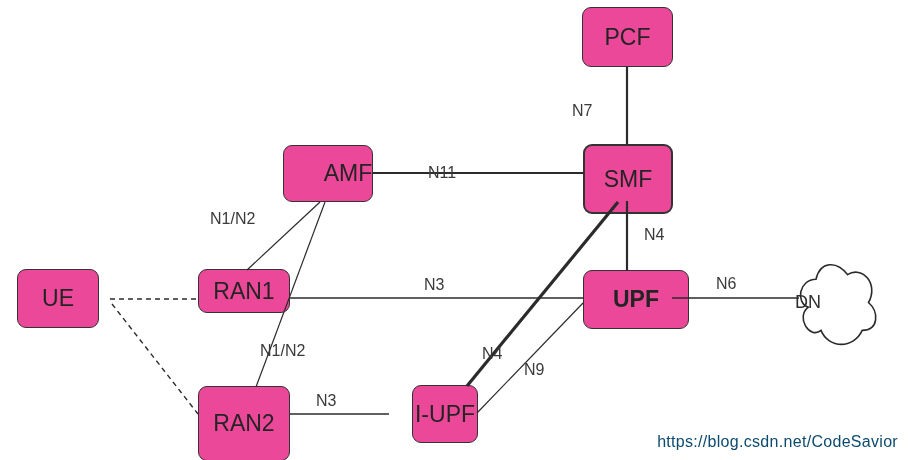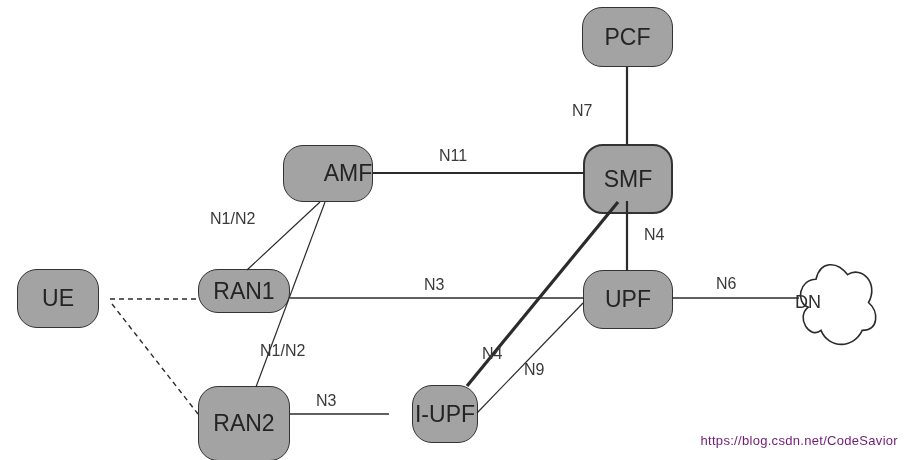--- a/index.html
+++ b/index.html
@@ -8,35 +8,35 @@
     width:910px;height:460px;
     background:#ffffff;
     font-family:"Liberation Sans", sans-serif;
     overflow:hidden;
   }
   
   .node{
     position:absolute;
     box-sizing:border-box;
     border:1.7px solid #333333;
-    border-radius:20px;
-    background:#a3a3a3;
+    border-radius:9px;
+    background:#ec4899;
     display:flex;align-items:center;justify-content:center;
     color:#242424;
     font-size:23px;
     z-index:1;
   }
   .node.bold{border-width:2.7px;}
   .node-ue   {left:17px;  top:269px; width:82px; height:59px;}
   .node-ran1 {left:198px; top:269px; width:92px; height:44px;}
   .node-ran2 {left:198px; top:386px; width:92px; height:75px;}
   .node-amf  {left:283px; top:145px; width:90px; height:57px;padding-left:40px;}
   .node-pcf  {left:582px; top:7px;   width:91px; height:60px;}
   .node-smf  {left:583px; top:144px; width:90px; height:70px;}
-  .node-upf  {left:583px; top:270px; width:90px; height:59px;}
+  .node-upf  {left:583px; top:270px; width:106px; height:59px;font-weight:bold;}
   .node-iupf {left:412px; top:385px; width:66px; height:58px;}
   
   svg.edges{
     position:absolute;left:0;top:0;width:910px;height:460px;
     z-index:3;pointer-events:none;
   }
   svg.edges line, svg.edges path{stroke:#2b2b2b;fill:none;}
   
   .cloud-label{
     position:absolute;left:795px;top:256px;width:84px;height:93px;
@@ -44,33 +44,33 @@
     font-size:18px;color:#2e2e2e;z-index:4;
   }
   
   .elabel{
     position:absolute;
     font-size:16px;color:#3a3a3a;
     line-height:1;white-space:nowrap;
     z-index:4;
   }
   .el-n7        {left:572px;top:103px;}
-  .el-n11       {left:428px;top:148px;margin-left:11px;}
+  .el-n11       {left:428px;top:165px;}
   .el-n4v       {left:644px;top:227px;}
   .el-n4d       {left:482px;top:346px;}
   .el-n9        {left:524px;top:362px;}
   .el-n3a       {left:424px;top:277px;}
   .el-n3b       {left:316px;top:393px;}
   .el-n6        {left:716px;top:276px;}
   .el-n1n2a     {left:210px;top:211px;}
   .el-n1n2b     {left:260px;top:343px;}
   
   .watermark{
     position:absolute;right:12px;top:433px;
-    font-size:13px;color:#701a75;z-index:5;
+    font-size:16px;color:#0c4a6e;z-index:5;
     letter-spacing:0.3px;
   }
 </style>
 </head>
 <body>
 
 <div class="stage">
 
   <div class="node node-ue">
     <span>UE</span>

